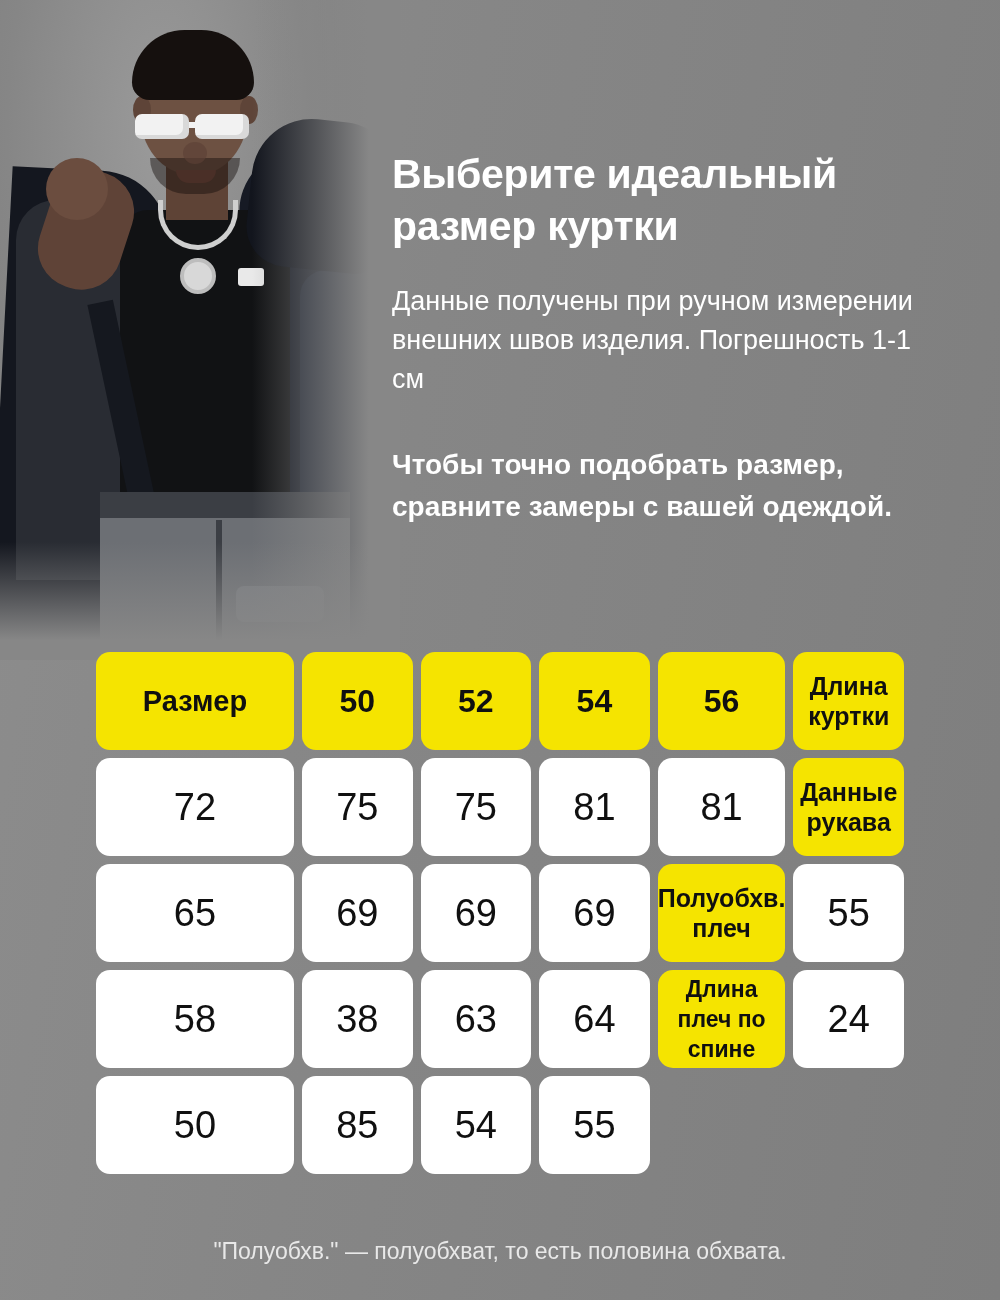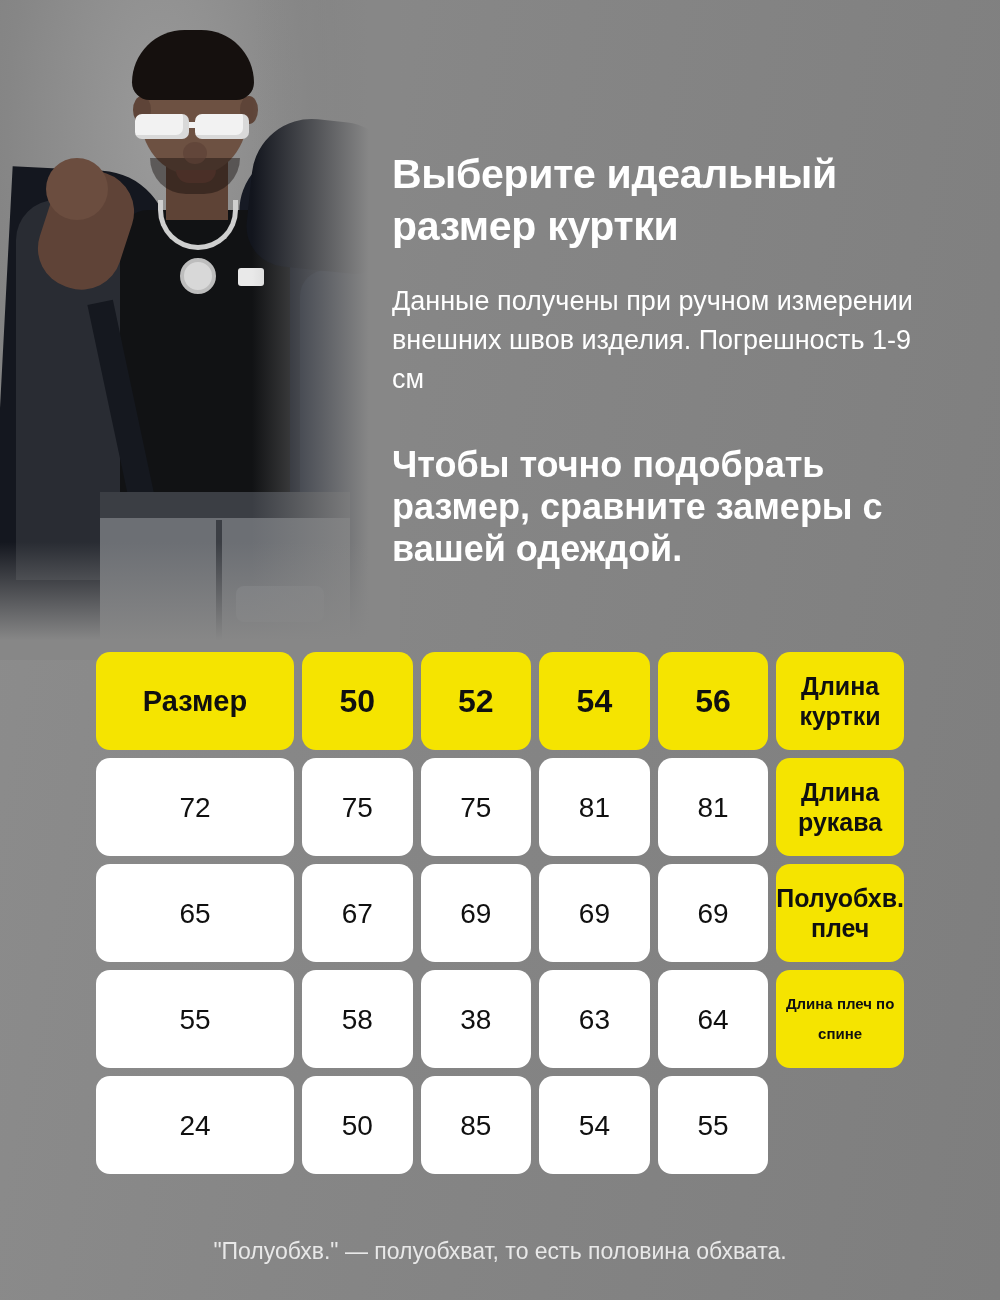--- a/index.html
+++ b/index.html
@@ -132,21 +132,21 @@
     position: absolute;
     left: 392px; top: 282px; width: 540px;
     color: #ffffff;
     font-size: 27px; line-height: 39px;
     font-weight: normal;
   }
   .emphasis {
     position: absolute;
     left: 392px; top: 444px; width: 540px;
     color: #ffffff;
-    font-size: 36px; line-height: 42px;
+    font-size: 28px; line-height: 42px;
     font-weight: bold;
   }
 
   
   .table {
     position: absolute;
     left: 96px; top: 652px;
     width: 808px;
     display: grid;
     grid-template-columns: 198px 1fr 1fr 1fr 1fr 1fr;
@@ -165,25 +165,25 @@
   .cell.head {
     background: #f5e400;
     font-weight: bold;
   }
   .cell.rowlabel {
     background: #f5e400;
     font-weight: bold;
     font-size: 25px;
     line-height: 30px;
   }
-  .cell.rowlabel.small { font-size: 15px; }
+  .cell.rowlabel.small { font-size: 23px; border-radius: 15px; }
   .cell.val {
     background: #ffffff;
     font-weight: normal;
-    font-size: 28px;
+    font-size: 38px;
     text-align: center;
   }
   .cell.head.sizeword { font-size: 29px; }
   .cell.head.num { font-size: 32px; }
 
   .footnote {
     position: absolute;
     left: 0; right: 0; top: 1238px;
     text-align: center;
     color: #e8e8e8;
@@ -224,40 +224,39 @@
     <div class="p-hand"></div>
     <div class="p-pants"></div>
     <div class="p-belt"></div>
     <div class="p-zip"></div>
     <div class="p-pocket"></div>
     <div class="photo-fade"></div>
     <div class="photo-fade-b"></div>
   </div>
 
   <div class="headline">Выберите идеальный размер куртки</div>
-  <div class="subtext">Данные получены при ручном измерении внешних швов изделия. Погрешность 1-9 см</div>
+  <div class="subtext">Данные получены при ручном измерении внешних швов изделия. Погрешность 1-1 см</div>
   <div class="emphasis">Чтобы точно подобрать размер, сравните замеры с вашей одеждой.</div>
 
   <div class="table">
     <div class="cell head sizeword">Размер</div>
     <div class="cell head num">50</div>
     <div class="cell head num">52</div>
     <div class="cell head num">54</div>
     <div class="cell head num">56</div>
 
     <div class="cell rowlabel">Длина куртки</div>
     <div class="cell val">72</div>
     <div class="cell val">75</div>
     <div class="cell val">75</div>
     <div class="cell val">81</div>
     <div class="cell val">81</div>
 
-    <div class="cell rowlabel">Длина рукава</div>
+    <div class="cell rowlabel">Данные рукава</div>
     <div class="cell val">65</div>
-    <div class="cell val">67</div>
     <div class="cell val">69</div>
     <div class="cell val">69</div>
     <div class="cell val">69</div>
 
     <div class="cell rowlabel">Полуобхв. плеч</div>
     <div class="cell val">55</div>
     <div class="cell val">58</div>
     <div class="cell val">38</div>
     <div class="cell val">63</div>
     <div class="cell val">64</div>

